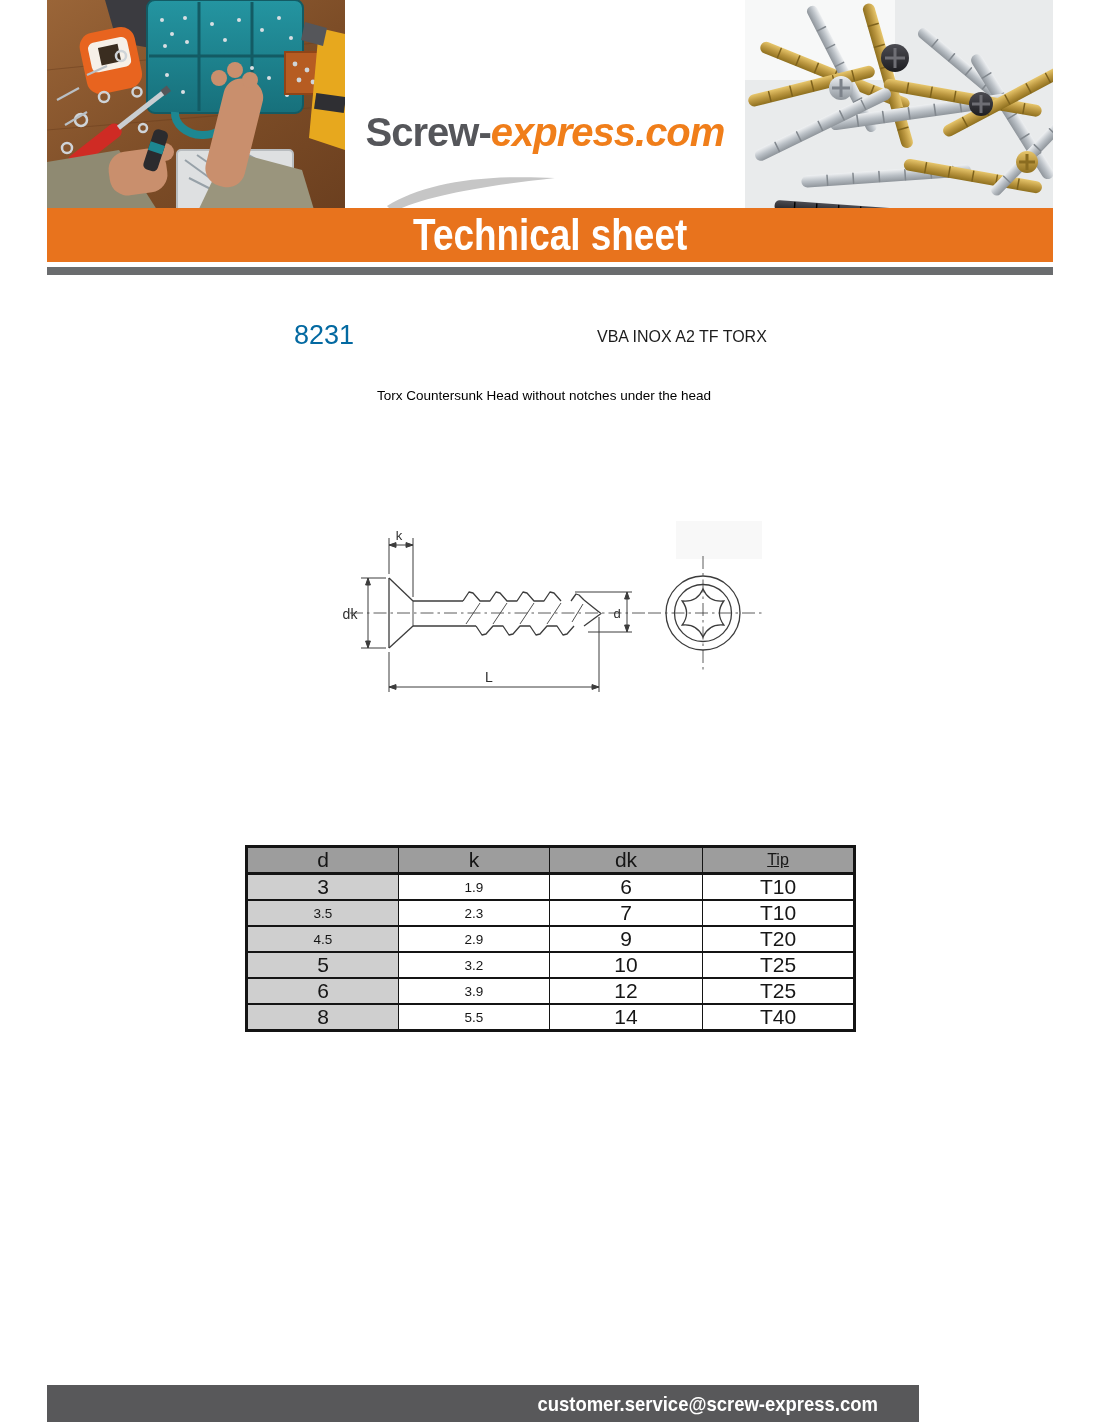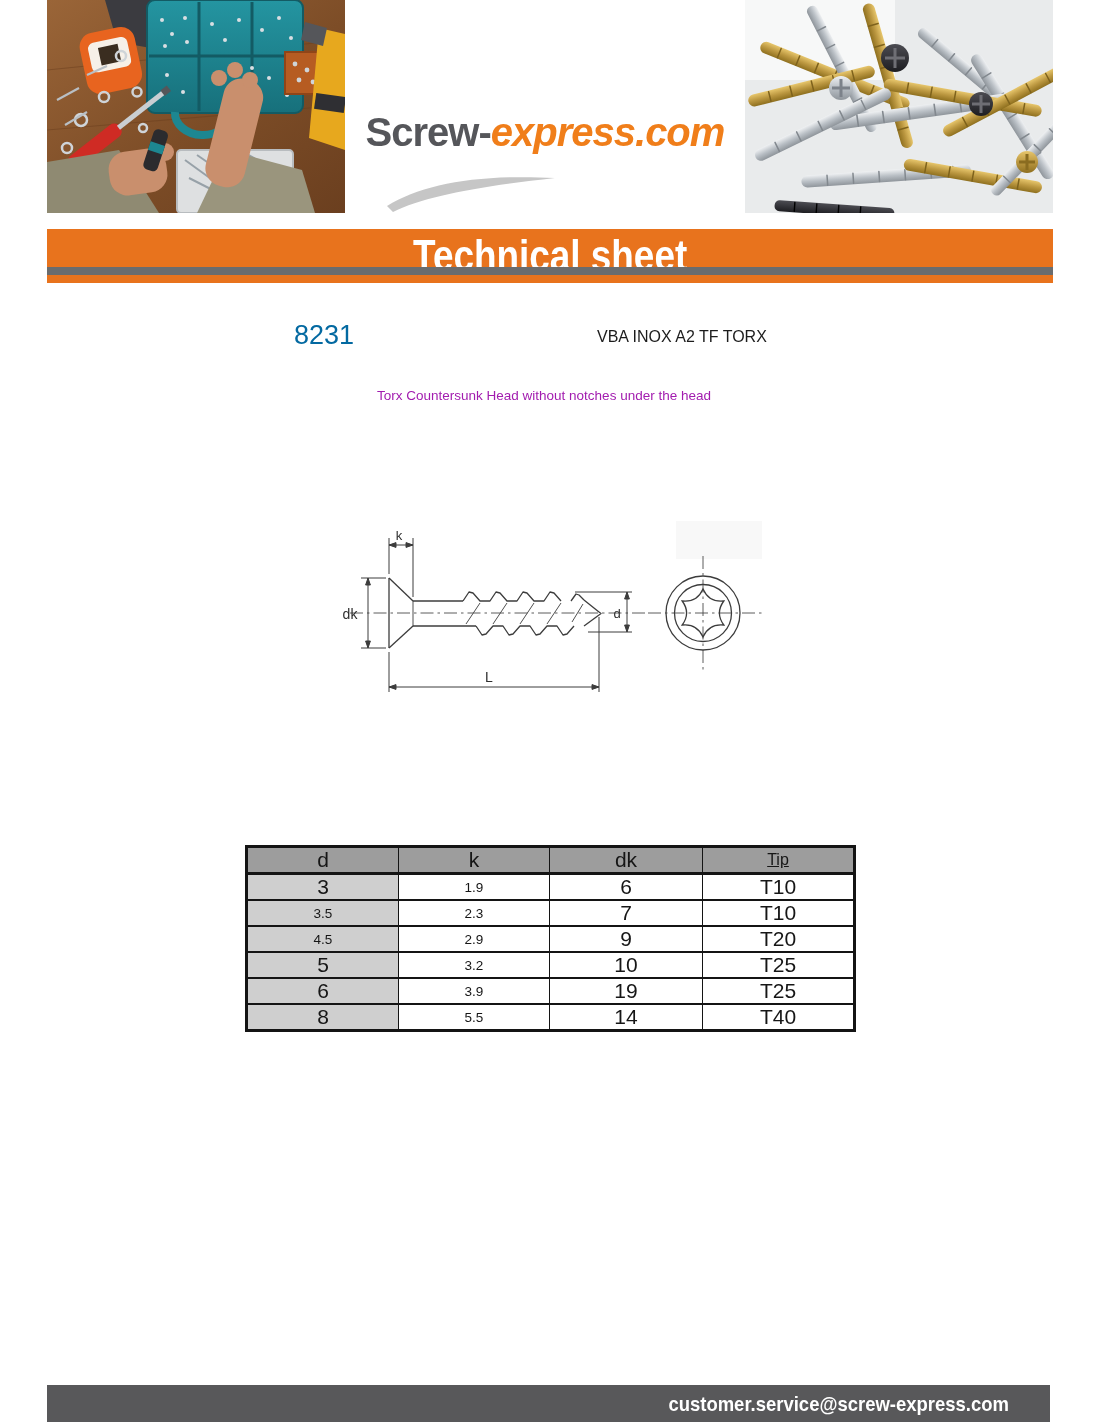--- a/index.html
+++ b/index.html
@@ -11,49 +11,49 @@
   
   .photo{position:absolute;top:0;height:213px;overflow:hidden;}
   .logo-wrap{position:absolute;top:0;left:345px;width:400px;height:213px;background:#fff;margin-top:28px;}
   .logo-text{position:absolute;top:82px;left:0;width:400px;text-align:center;
     font-size:40px;font-weight:bold;letter-spacing:-1px;white-space:nowrap;}
   .logo-prefix{color:#55565A;}
   .logo-suffix{color:#F07E1A;font-style:italic;}
   .logo-swoosh{position:absolute;top:138px;left:38px;}
 
   
-  .banner{position:absolute;left:47px;top:229px;width:1006px;height:54px;background:#E8731D;
+  .banner{position:absolute;left:47px;top:208px;width:1006px;height:54px;background:#E8731D;
     display:flex;align-items:center;justify-content:center;}
   .banner-label{color:#fff;font-weight:bold;font-size:45px;letter-spacing:0px;
     display:inline-block;transform:scaleX(0.82);transform-origin:center;white-space:nowrap;}
   .banner-rule{position:absolute;left:47px;top:267px;width:1006px;height:8px;background:#6A6C6E;}
 
   
   .product-code{position:absolute;left:294px;top:320px;font-size:27px;color:#0369a1;}
   .product-title{position:absolute;left:597px;top:328px;font-size:16px;color:#1c1c1c;text-align:center;}
-  .product-subtitle{position:absolute;left:377px;top:388px;font-size:13.5px;color:#a21caf;}
+  .product-subtitle{position:absolute;left:377px;top:388px;font-size:13.5px;color:#000000;}
 
   
   .drawing{position:absolute;left:335px;top:510px;}
   .drawing text{font-family:"Liberation Sans",sans-serif;fill:#2e2e2e;}
 
   
   .spec-table-wrap{position:absolute;left:245px;top:845px;}
   table.spec{border-collapse:collapse;table-layout:fixed;width:608px;border:3px solid #141414;}
   table.spec th{background:#9D9D9D;border:1.6px solid #141414;border-bottom:3px solid #141414;
     height:24px;font-weight:400;text-align:center;vertical-align:middle;padding:0;}
   table.spec td{border:1.6px solid #141414;border-top:2.2px solid #141414;height:23.5px;
     text-align:center;vertical-align:middle;padding:0;}
   .hlg{font-size:21px;} .hsm{font-size:16px;text-decoration:underline;}
   .lg{font-size:21px;} .sm{font-size:13.5px;margin-left:12px;}
   .col-d{background:#CFCFCF;}
 
   
-  .footer-bar{position:absolute;left:47px;top:1385px;width:1003px;height:37px;background:#58585A;
-    display:flex;align-items:center;justify-content:flex-end;}
+  .footer-bar{position:absolute;left:47px;top:1385px;width:860px;height:37px;background:#58585A;
+    display:flex;align-items:center;justify-content:flex-end;padding-left:12px;}
   .footer-email{color:#fff;font-weight:bold;font-size:21px;padding-right:8px;margin-right:34px;
     display:inline-block;transform:scaleX(0.88);transform-origin:right center;white-space:nowrap;}
 </style>
 </head>
 <body>
 
 <div class="photo" style="left:47px;width:298px;">
   <svg width="298" height="213" viewBox="0 0 298 213">
     <defs>
       <linearGradient id="wood" x1="0" y1="0" x2="1" y2="1">
@@ -484,21 +484,21 @@
         </tr>
         <tr>
           <td class="lg col-d">5</td>
           <td class="sm">3.2</td>
           <td class="lg">10</td>
           <td class="lg">T25</td>
         </tr>
         <tr>
           <td class="lg col-d">6</td>
           <td class="sm">3.9</td>
-          <td class="lg">19</td>
+          <td class="lg">12</td>
           <td class="lg">T25</td>
         </tr>
         <tr>
           <td class="lg col-d">8</td>
           <td class="sm">5.5</td>
           <td class="lg">14</td>
           <td class="lg">T40</td>
         </tr>
       </tbody>
   </table>

